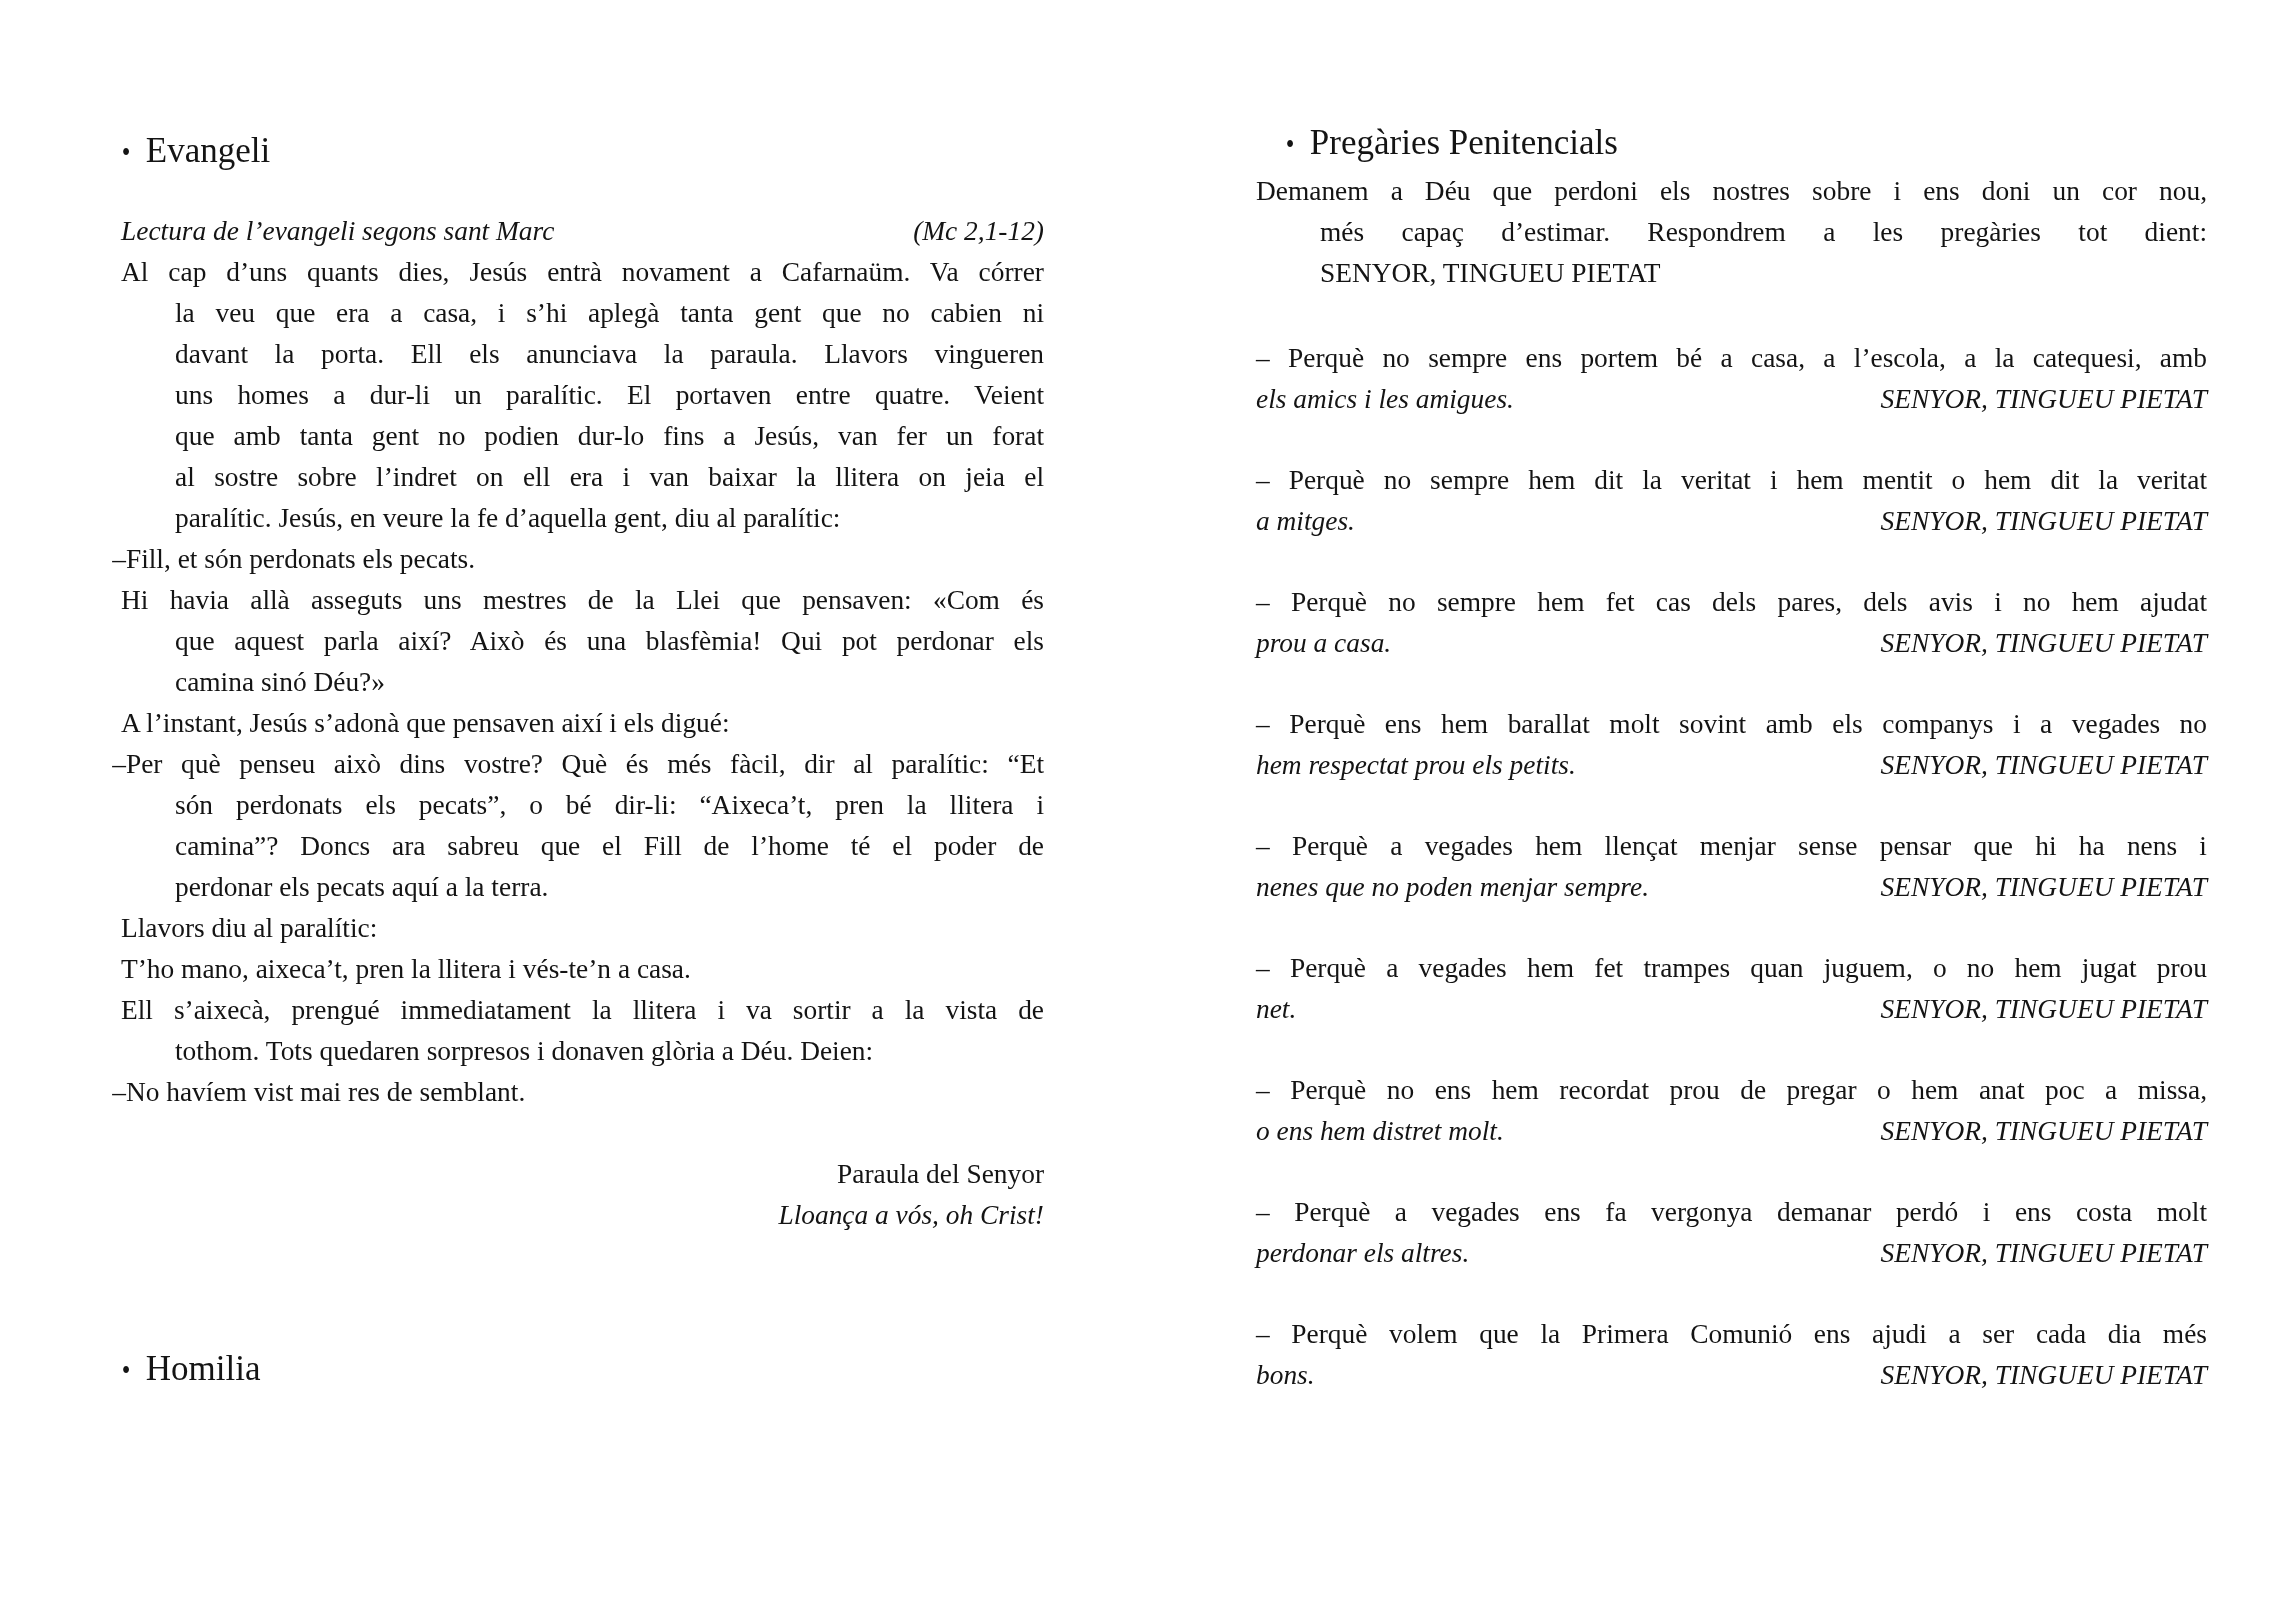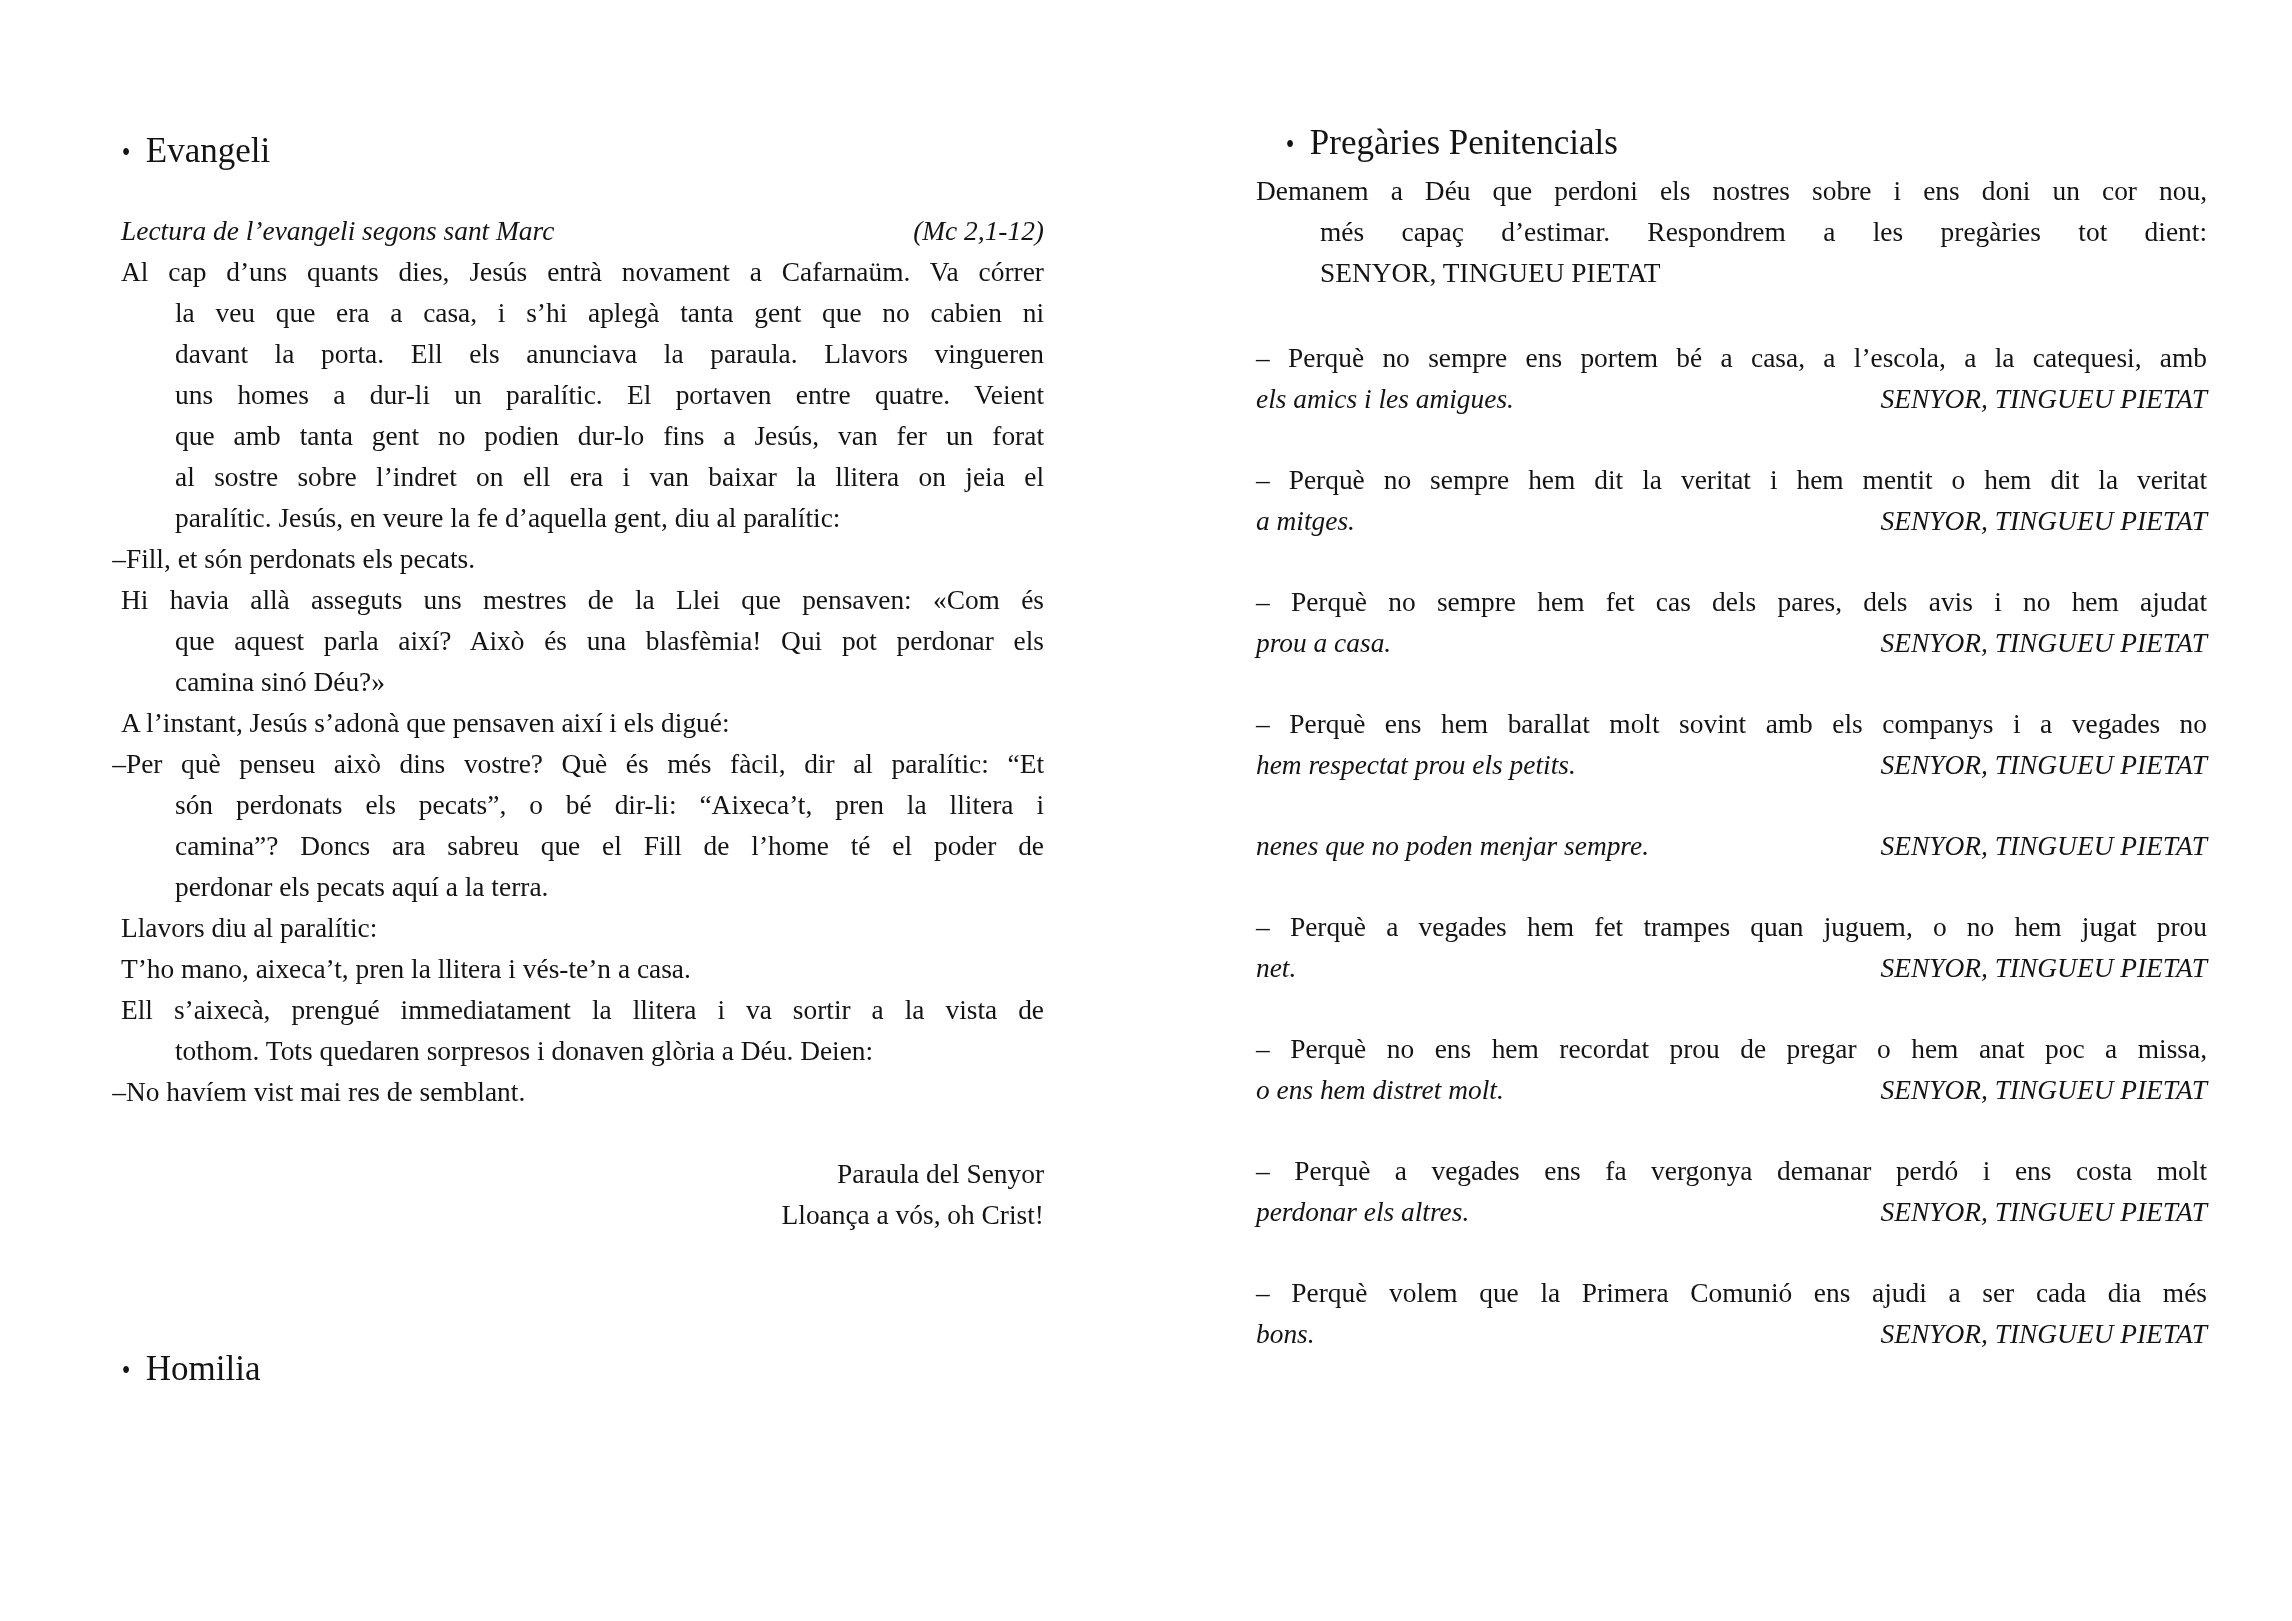--- a/index.html
+++ b/index.html
@@ -52,21 +52,21 @@
   .ind  { padding-left: 54px; }
   .ind2 { padding-left: 64px; }
   .hang { text-indent: -8.8px; }
   .spread {
     display: flex;
     justify-content: space-between;
     align-items: flex-end;
     font-style: italic;
   }
   .right-al { text-align: right; }
-  .italic   { }
+  .italic   { font-style: italic; }
 
   #h-evangeli  { top: 129px;  left: 0; }
   #gospel      { top: 211px; }
   #h-homilia   { top: 1347px; left: 0; }
 
   #h-pregaries { top: 121px;  left: 29px; }
   #intro       { top: 171px; }
   #petitions   { top: 338px; }
 
   .petition { margin-bottom: 40px; }
@@ -154,20 +154,21 @@
     </div>
   </div>
       <div class="petition">
     <div class="line just">– Perquè ens hem barallat molt sovint amb els companys i a vegades no</div>
     <div class="line spread">
       <span>hem respectat prou els petits.</span>
       <span>SENYOR, TINGUEU PIETAT</span>
     </div>
   </div>
       <div class="petition">
+    <div class="line just">– Perquè a vegades hem llençat menjar sense pensar que hi ha nens i</div>
     <div class="line spread">
       <span>nenes que no poden menjar sempre.</span>
       <span>SENYOR, TINGUEU PIETAT</span>
     </div>
   </div>
       <div class="petition">
     <div class="line just">– Perquè a vegades hem fet trampes quan juguem, o no hem jugat prou</div>
     <div class="line spread">
       <span>net.</span>
       <span>SENYOR, TINGUEU PIETAT</span>

